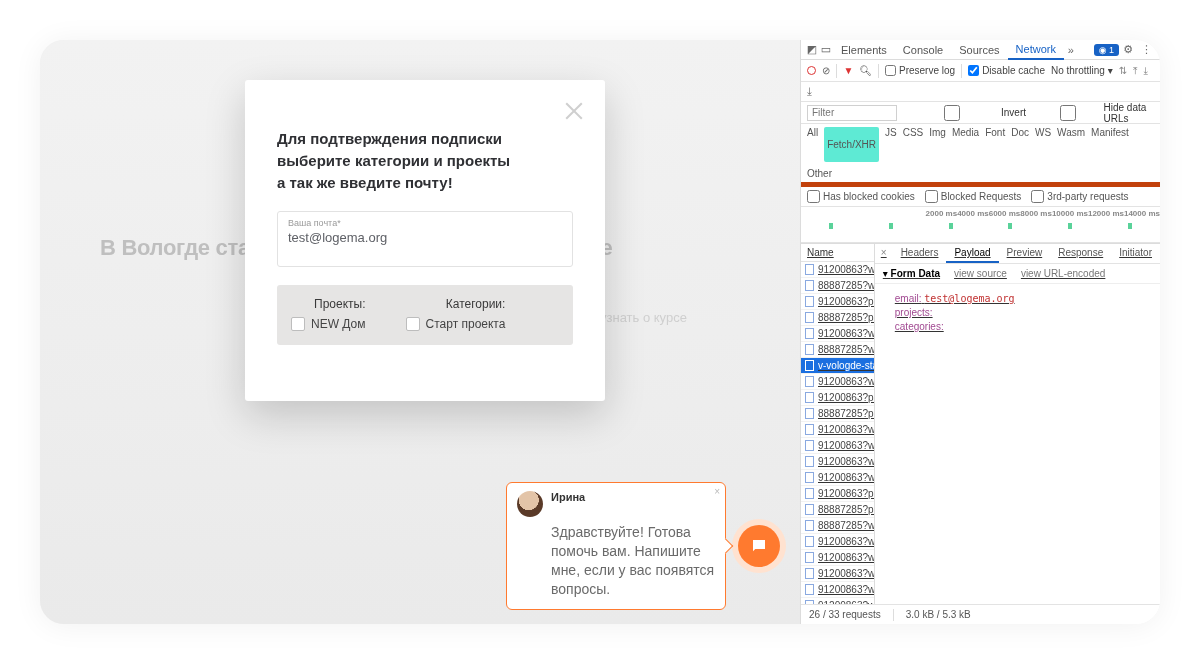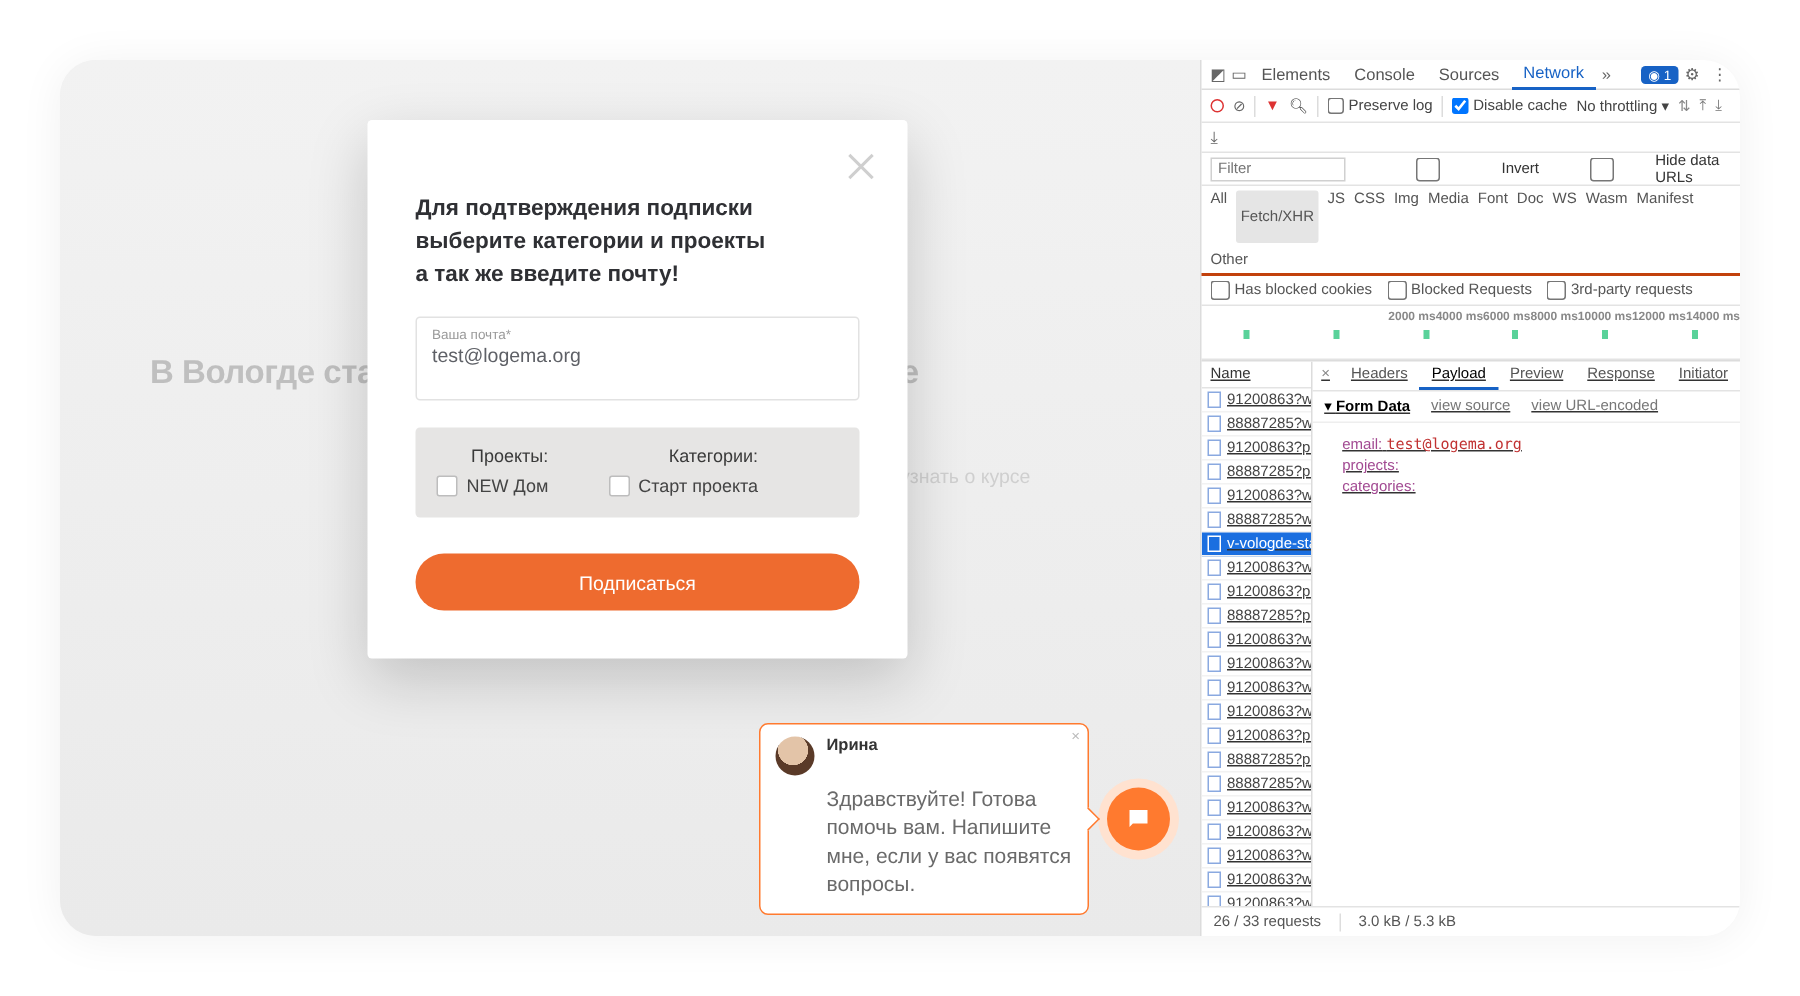--- a/index.html
+++ b/index.html
@@ -188,26 +188,26 @@
   .dt-filter {
     height: 22px; border-bottom: 1px solid #e3e3e3;
     display: flex; align-items: center; padding: 0 6px; gap: 10px;
   }
   .dt-filter input {
     width: 90px; height: 16px; border: 1px solid #d0d0d0;
     font-size: 10px; padding: 0 4px; color: #888;
   }
 
   .dt-types {
-    border-bottom: 2px solid #c2410c;
+    border-bottom: 5px solid #c2410c;
     padding: 3px 6px; font-size: 10px; color: #555;
     display: flex; flex-wrap: wrap; gap: 6px;
   }
   .dt-types span { cursor: pointer; }
-  .dt-types .sel { background: #e5e5e5; border-radius: 2px; padding: 12px 3px; }
+  .dt-types .sel { background: #5eead4; border-radius: 2px; padding: 12px 3px; }
 
   .dt-checks {
     border-bottom: 1px solid #e3e3e3; padding: 3px 6px;
     font-size: 10px; color: #555; display: flex; gap: 10px;
   }
 
   .dt-timeline {
     height: 36px; border-bottom: 1px solid #e3e3e3;
     position: relative; font-size: 8px; color: #888;
     padding-top: 2px;
@@ -308,21 +308,20 @@
         </div>
         <div>
           <div class="cat-col-title">Категории:</div>
           <div class="check-row">
             <span class="cb"></span>
             <span>Старт проекта</span>
           </div>
         </div>
       </div>
 
-      <button class="subscribe">Подписаться</button>
     </div>
 
     <div class="chat-wrap">
       <div class="chat-bubble">
         <span class="x">×</span>
         <div class="avatar"></div>
         <div>
           <div class="who">Ирина</div>
           <div class="msg">Здравствуйте! Готова помочь вам. Напишите мне, если у вас появятся вопросы.</div>
         </div>

